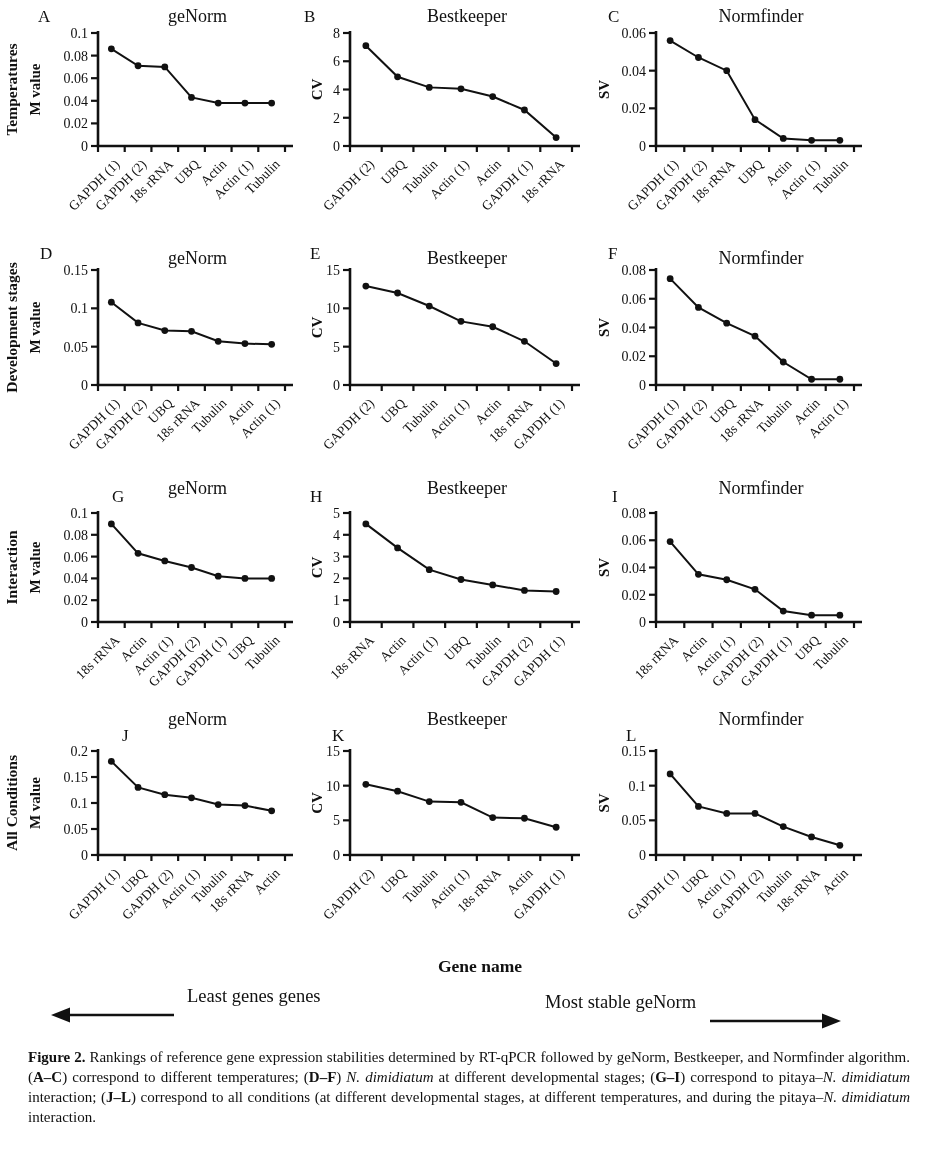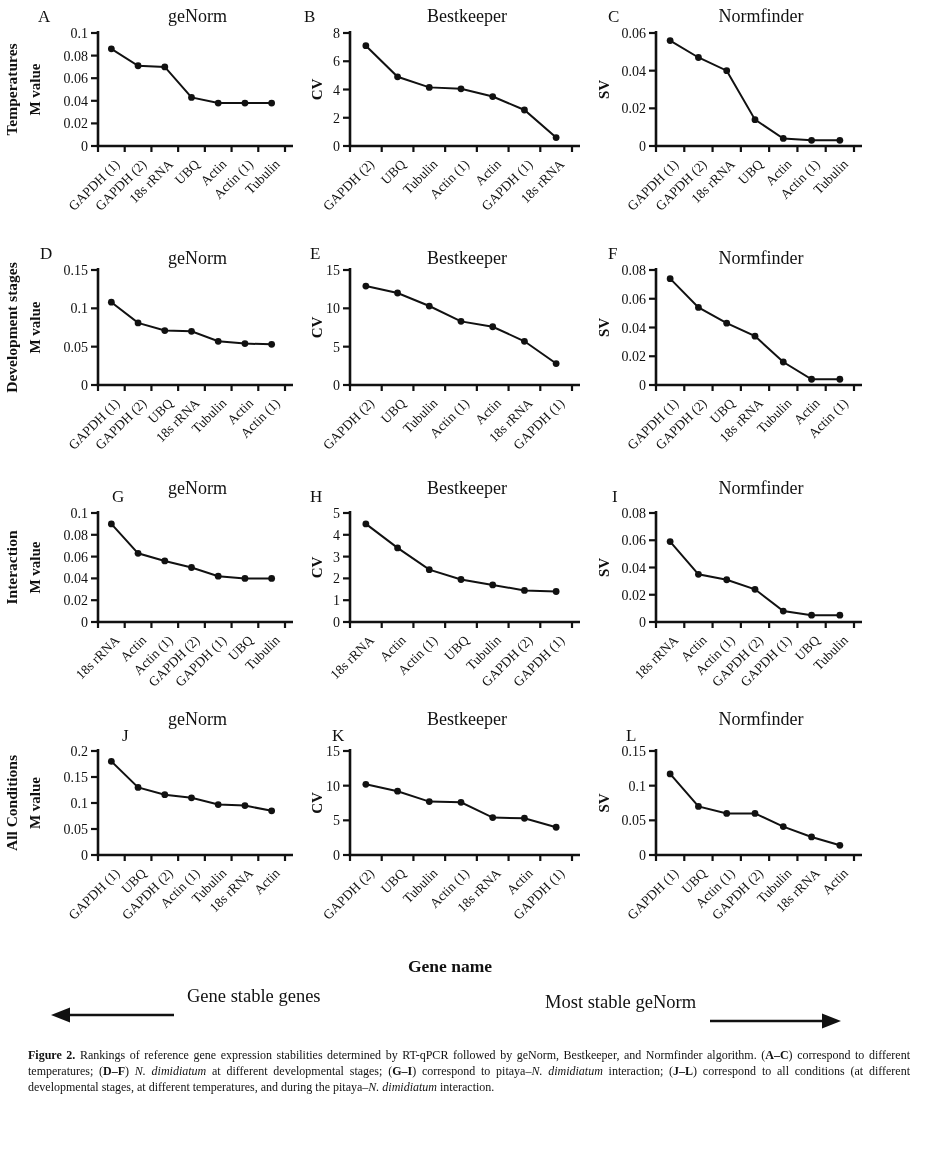--- a/index.html
+++ b/index.html
@@ -4,29 +4,29 @@
 <style>
   html,body{margin:0;padding:0;background:#ffffff;}
   .page{position:relative;width:936px;height:1170px;background:#ffffff;
         font-family:"Liberation Serif","DejaVu Serif",serif;color:#111;overflow:hidden;}
   .grid{position:absolute;top:0;left:0;display:grid;
         grid-template-columns:300px 300px 336px;grid-template-rows:233px 233px 233px 233px;}
   .panel{position:relative;}
   .panel svg{overflow:visible;display:block;}
   .panel svg text{fill:#111;font-family:"Liberation Serif","DejaVu Serif",serif;}
   .gene-name{position:absolute;top:956px;left:0;width:900px;text-align:center;
-             font-weight:bold;font-size:17.5px;}
+             font-weight:bold;font-size:17.5px;padding-left:30px;}
   .stable-label{position:absolute;font-size:18.5px;white-space:nowrap;}
   .stable-label.least{left:187px;top:986px;}
   .stable-label.most{left:545px;top:992px;}
   .arrow{position:absolute;}
   .arrow.left{left:50px;top:1004px;}
   .arrow.right{left:708px;top:1010px;}
   .caption{position:absolute;left:28px;top:1048px;width:882px;margin:0;
-           font-size:12px;line-height:1.33;text-align:justify;}
+           font-size:15px;line-height:1.33;text-align:justify;}
   .caption .b{font-weight:bold;}
   .caption .i{font-style:italic;}
 </style>
 </head>
 <body>
 
 <div class="page">
   <div class="grid">
     <div class="panel">
         <svg width="300" height="233" viewBox="0 0 300 233">
@@ -529,21 +529,21 @@
           <text x="164" y="175" font-size="13.5" text-anchor="end" transform="rotate(-45 164 175)">GAPDH (2)</text>
           <text x="192.28571428571428" y="175" font-size="13.5" text-anchor="end" transform="rotate(-45 192.28571428571428 175)">Tubulin</text>
           <text x="220.57142857142856" y="175" font-size="13.5" text-anchor="end" transform="rotate(-45 220.57142857142856 175)">18s rRNA</text>
           <text x="248.85714285714286" y="175" font-size="13.5" text-anchor="end" transform="rotate(-45 248.85714285714286 175)">Actin</text>
         </svg>
       </div>
   </div>
 
   <div class="gene-name">Gene name</div>
 
-  <span class="stable-label least">Gene stable genes</span>
+  <span class="stable-label least">Least genes genes</span>
   <span class="stable-label most">Most stable geNorm</span>
 
   <svg class="arrow left" width="126" height="22" viewBox="0 0 126 22">
     <line x1="124" y1="11" x2="16" y2="11" stroke="#111" stroke-width="2.6"></line>
     <polygon points="1,11 20,3.5 20,18.5" fill="#111"></polygon>
   </svg>
   <svg class="arrow right" width="134" height="22" viewBox="0 0 134 22">
     <line x1="2" y1="11" x2="118" y2="11" stroke="#111" stroke-width="2.6"></line>
     <polygon points="133,11 114,3.5 114,18.5" fill="#111"></polygon>
   </svg>

